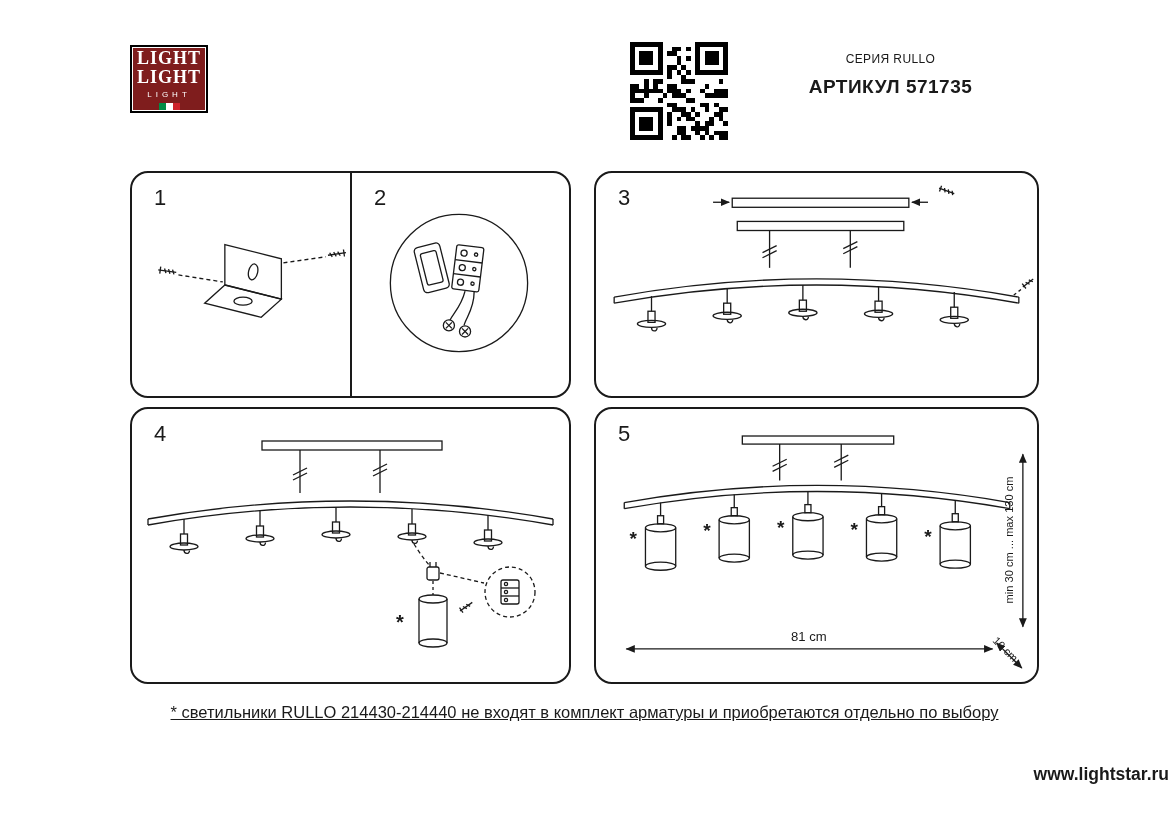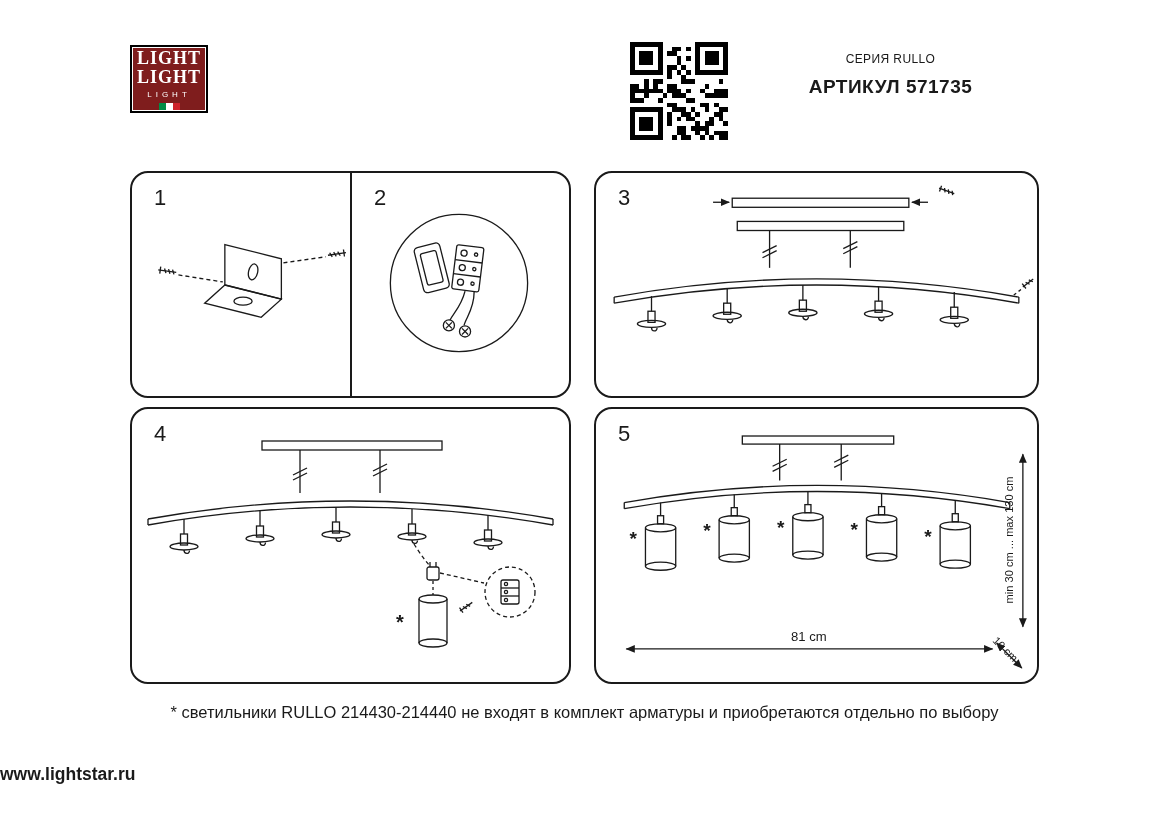--- a/index.html
+++ b/index.html
@@ -33,22 +33,22 @@
   .panel{position:absolute;border:2px solid #1a1a1a;border-radius:18px;background:#fff;}
   #panelA{left:130px;top:171px;width:437px;height:223px;display:flex;}
   #panelB{left:594px;top:171px;width:441px;height:223px;}
   #panelC{left:130px;top:407px;width:437px;height:273px;}
   #panelD{left:594px;top:407px;width:441px;height:273px;}
   .cellA1{width:218px;height:100%;border-right:2px solid #1a1a1a;position:relative;}
   .cellA2{flex:1;height:100%;position:relative;}
   .step{position:absolute;left:22px;top:12px;font-size:22px;z-index:2;}
   .panel svg,.cellA1 svg,.cellA2 svg{position:absolute;left:0;top:0;width:100%;height:100%;}
   
-  .footnote{position:absolute;left:0;top:703px;width:100%;text-align:center;font-size:16.5px;}
-  .website{position:absolute;left:0;top:764px;width:100%;text-align:left;font-size:17.5px;font-weight:bold;}
+  .footnote{position:absolute;left:0;top:703px;width:100%;text-align:center;font-size:16.5px;text-decoration:underline;}
+  .website{position:absolute;left:0;top:764px;width:100%;text-align:right;font-size:17.5px;font-weight:bold;}
   svg text{font-family:"Liberation Sans",sans-serif;fill:#1a1a1a;}
 </style>
 </head>
 <body>
 
 <div class="logo">
   <div class="l1">LIGHT</div>
   <div class="l2">LIGHT</div>
   <div class="l3">LIGHT</div>
   <div class="flag">

